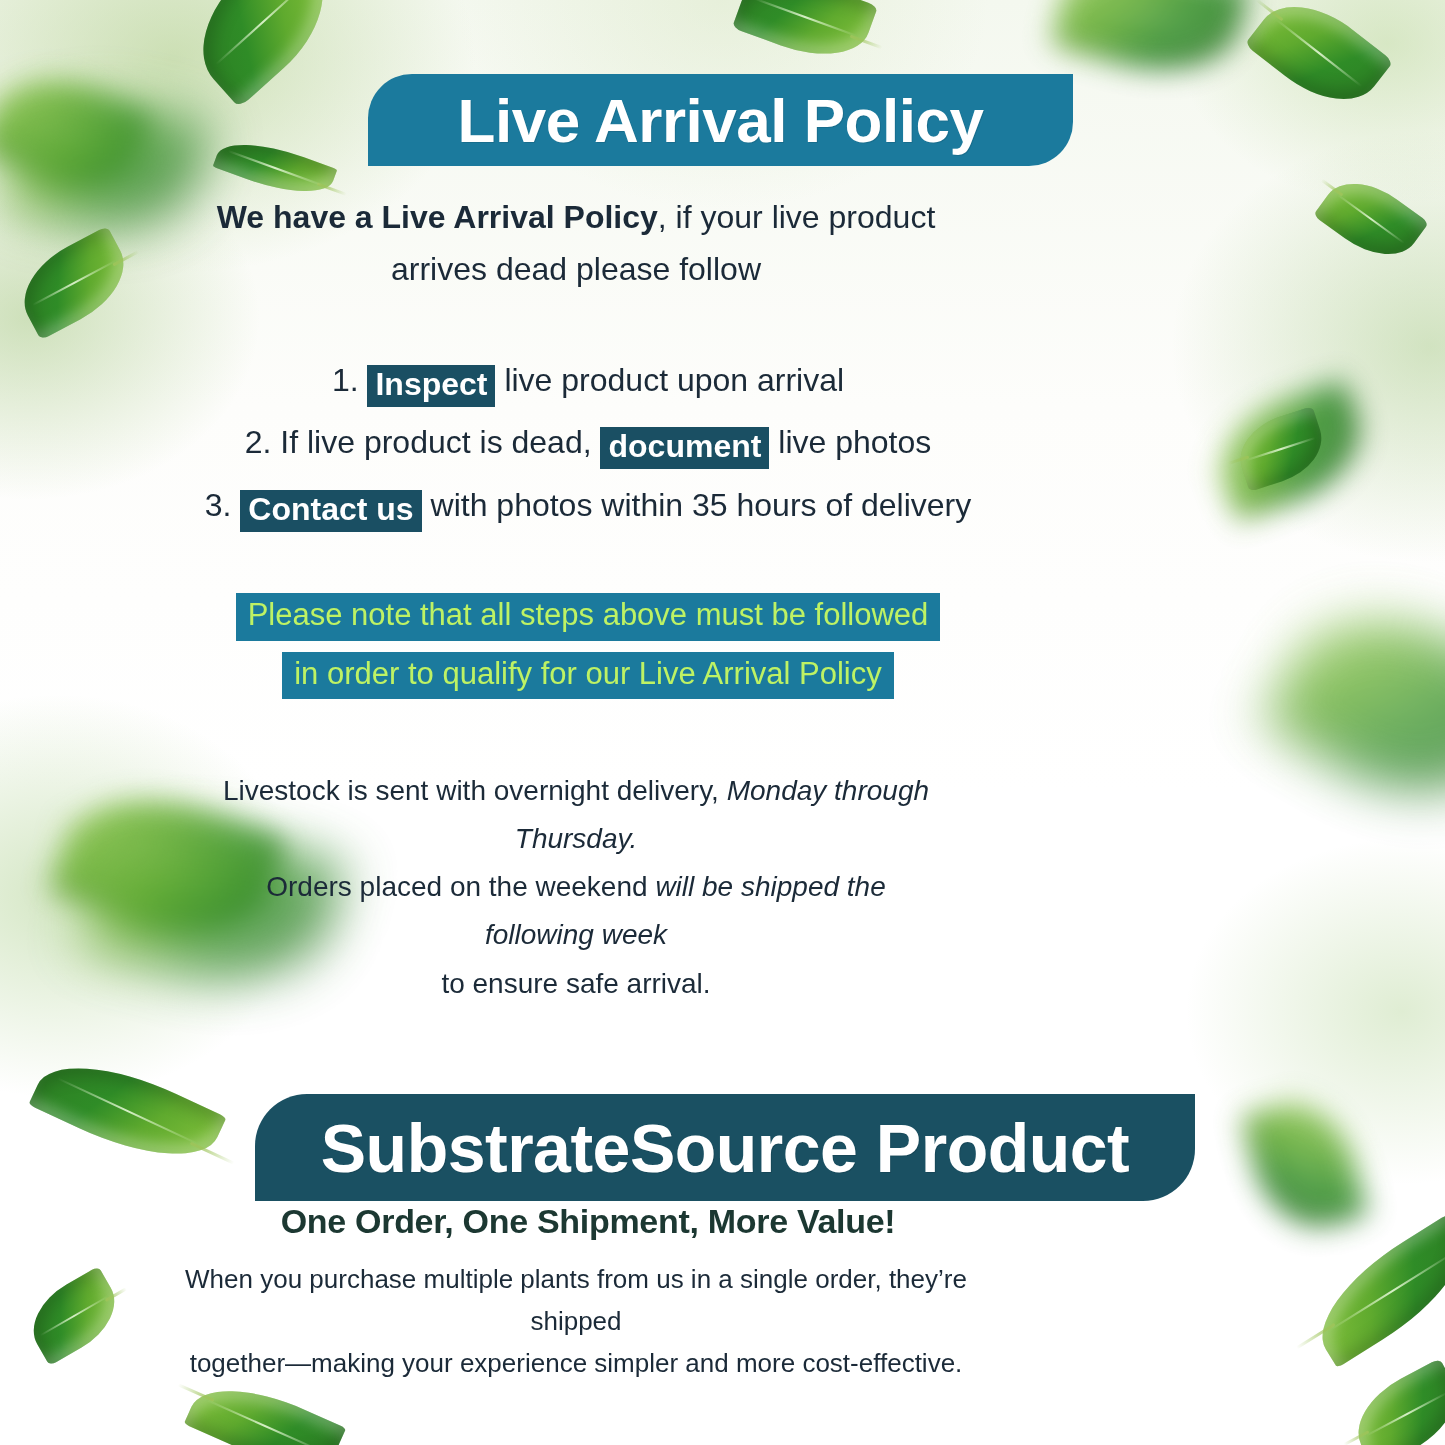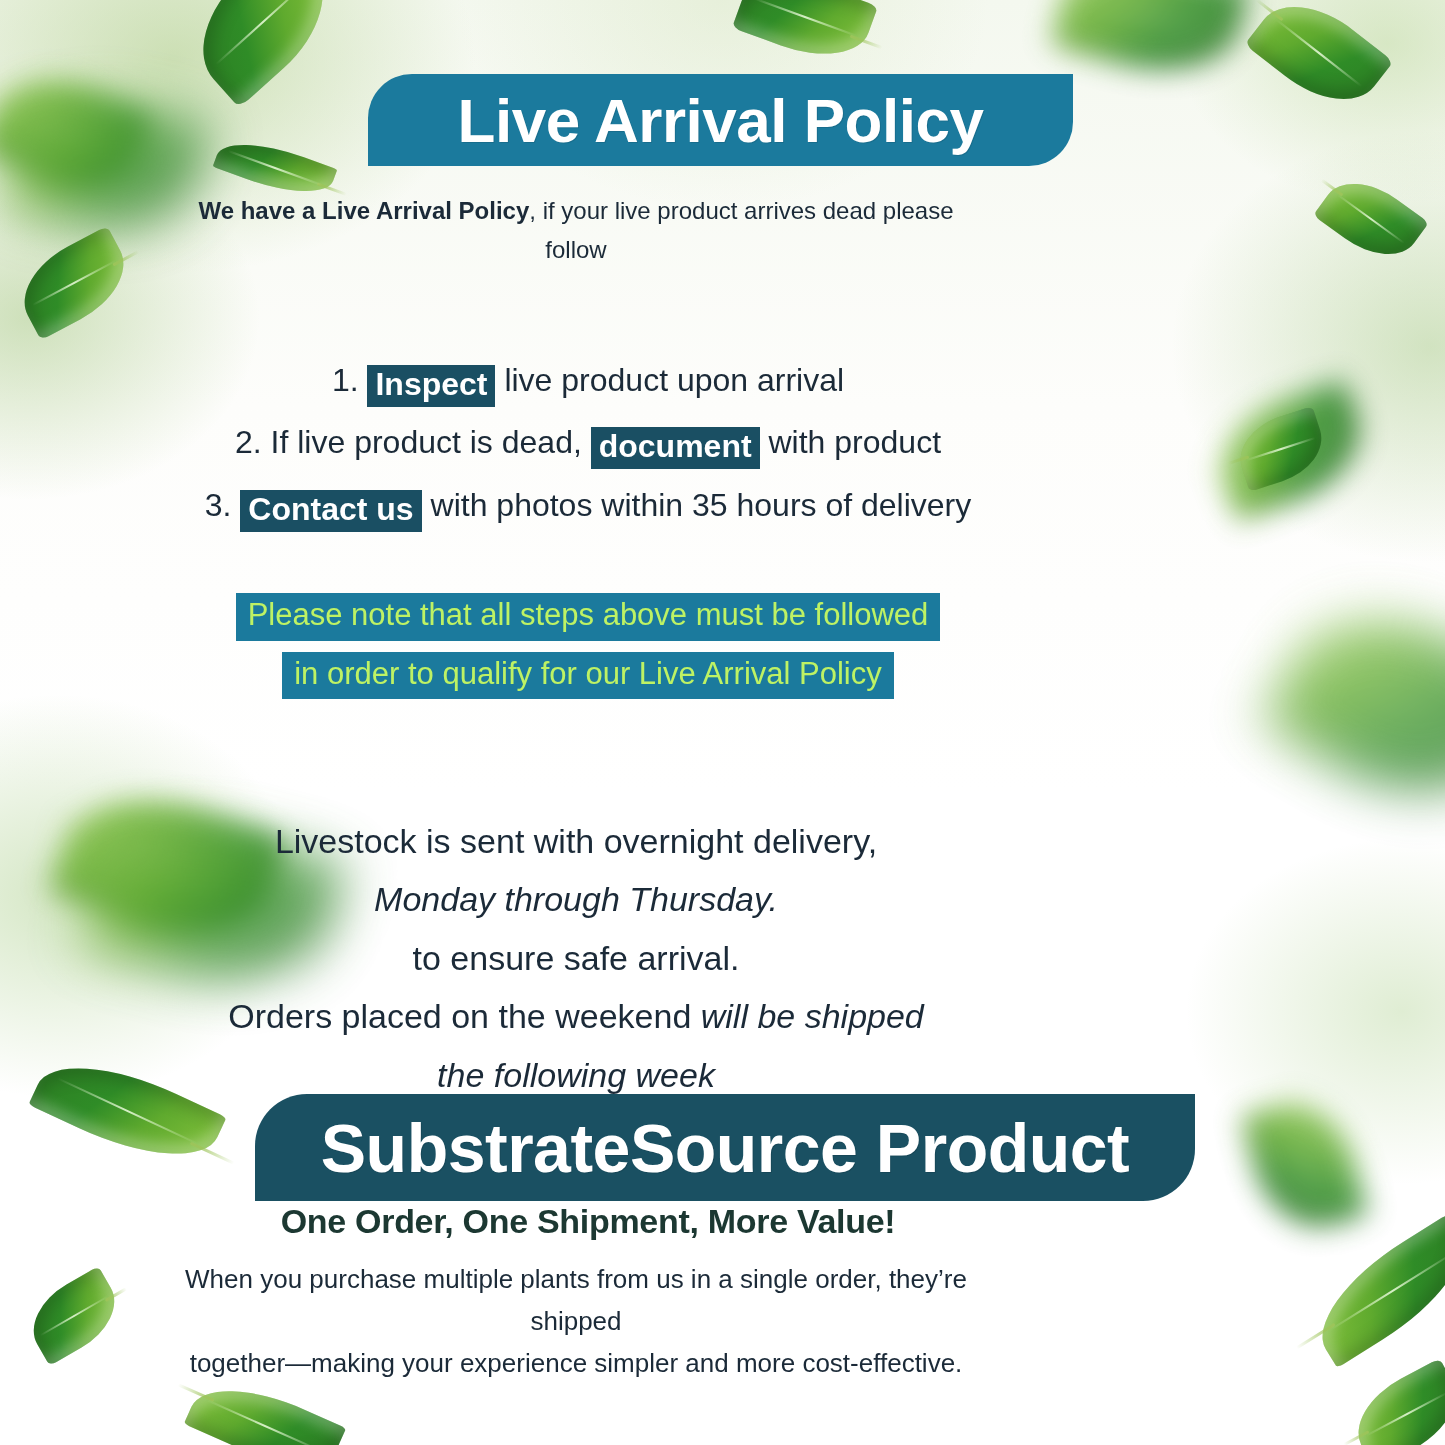--- a/index.html
+++ b/index.html
@@ -108,21 +108,21 @@
     position: absolute;
     width: 100%;
     text-align: center;
     color: #1b2a38;
     line-height: 1.62;
     padding-left: 12px;
   }
 
   #intro {
     top: 192px;
-    font-size: 24px;
+    font-size: 32px;
     padding: 0 180px;
     box-sizing: border-box;
   }
   #intro b { font-weight: 700; }
 
   #steps {
     top: 349px;
     font-size: 32px;
     line-height: 1.95;
   }
@@ -145,22 +145,22 @@
     display: inline-block;
     background: #1b7a9d;
     color: #bef264;
     padding: 5px 12px 8px 12px;
     line-height: 1.12;
     white-space: nowrap;
     margin-top: 11px;
   }
 
   #livestock {
-    top: 812px;
-    font-size: 34px;
+    top: 767px;
+    font-size: 28px;
     line-height: 1.72;
     padding: 0 215px;
     box-sizing: border-box;
   }
   #livestock i { font-style: italic; }
 
   #subhead {
     top: 1194px;
     font-size: 34px;
     font-weight: 700;
@@ -221,44 +221,44 @@
     <div class="para" id="steps">
       <div class="step-line">
         <span>1.</span>
         <span class="hl-dark">Inspect</span>
         <span>live product upon arrival</span>
       </div>
       <div class="step-line">
         <span>2.</span>
         <span>If live product is dead,</span>
         <span class="hl-dark">document</span>
-        <span>with product</span>
+        <span>live photos</span>
       </div>
       <div class="step-line">
         <span>3.</span>
         <span class="hl-dark">Contact us</span>
         <span>with photos within 35 hours of delivery</span>
       </div>
     </div>
 
     <div class="para" id="note">
       <div><span class="nl">Please note that all steps above must be followed</span></div>
       <div><span class="nl">in order to qualify for our Live Arrival Policy</span></div>
     </div>
 
     <div class="para" id="livestock">
       <div>
         <span>Livestock is sent with overnight delivery,</span>
         <i>Monday through Thursday.</i>
       </div>
-      <div>to ensure safe arrival.</div>
       <div>
         <span>Orders placed on the weekend</span>
         <i>will be shipped the following week</i>
       </div>
+      <div>to ensure safe arrival.</div>
     </div>
 
     <div class="banner" id="banner-substrate">
       <span>SubstrateSource Product</span>
     </div>
 
     <div class="para" id="subhead">One Order, One Shipment, More Value!</div>
 
     <div class="para" id="closing">
       <div>When you purchase multiple plants from us in a single order, they’re shipped</div>

